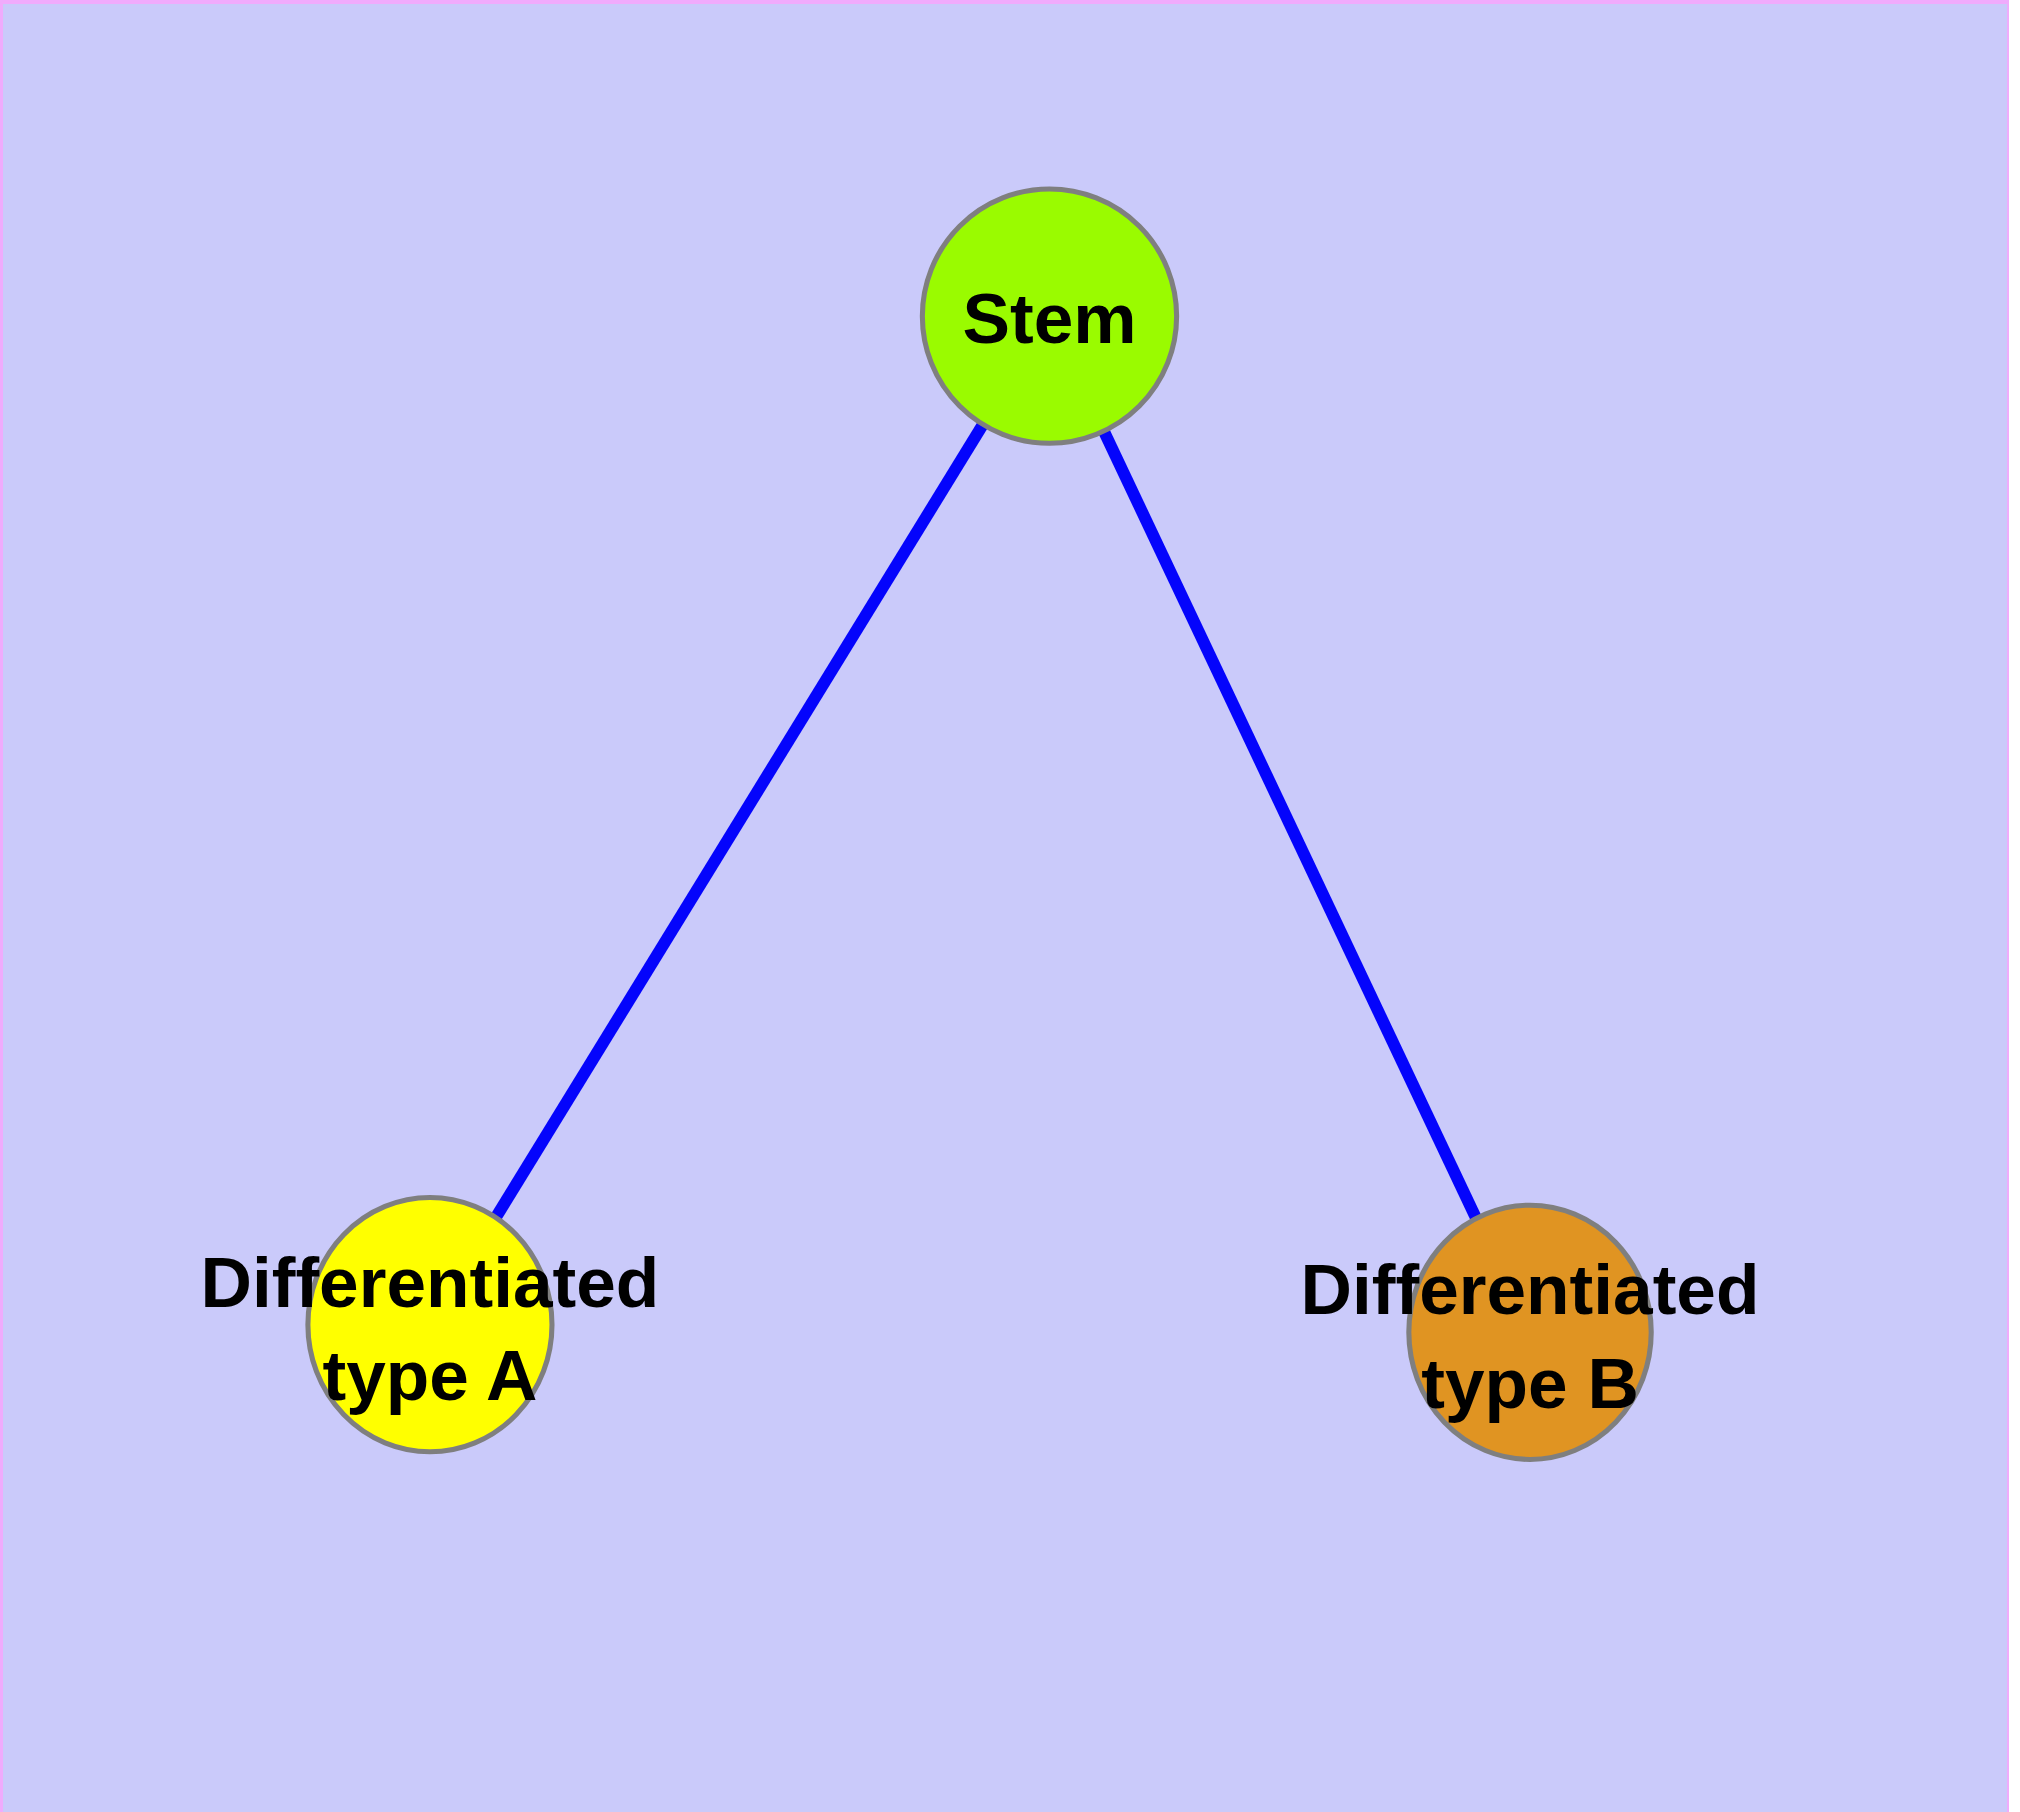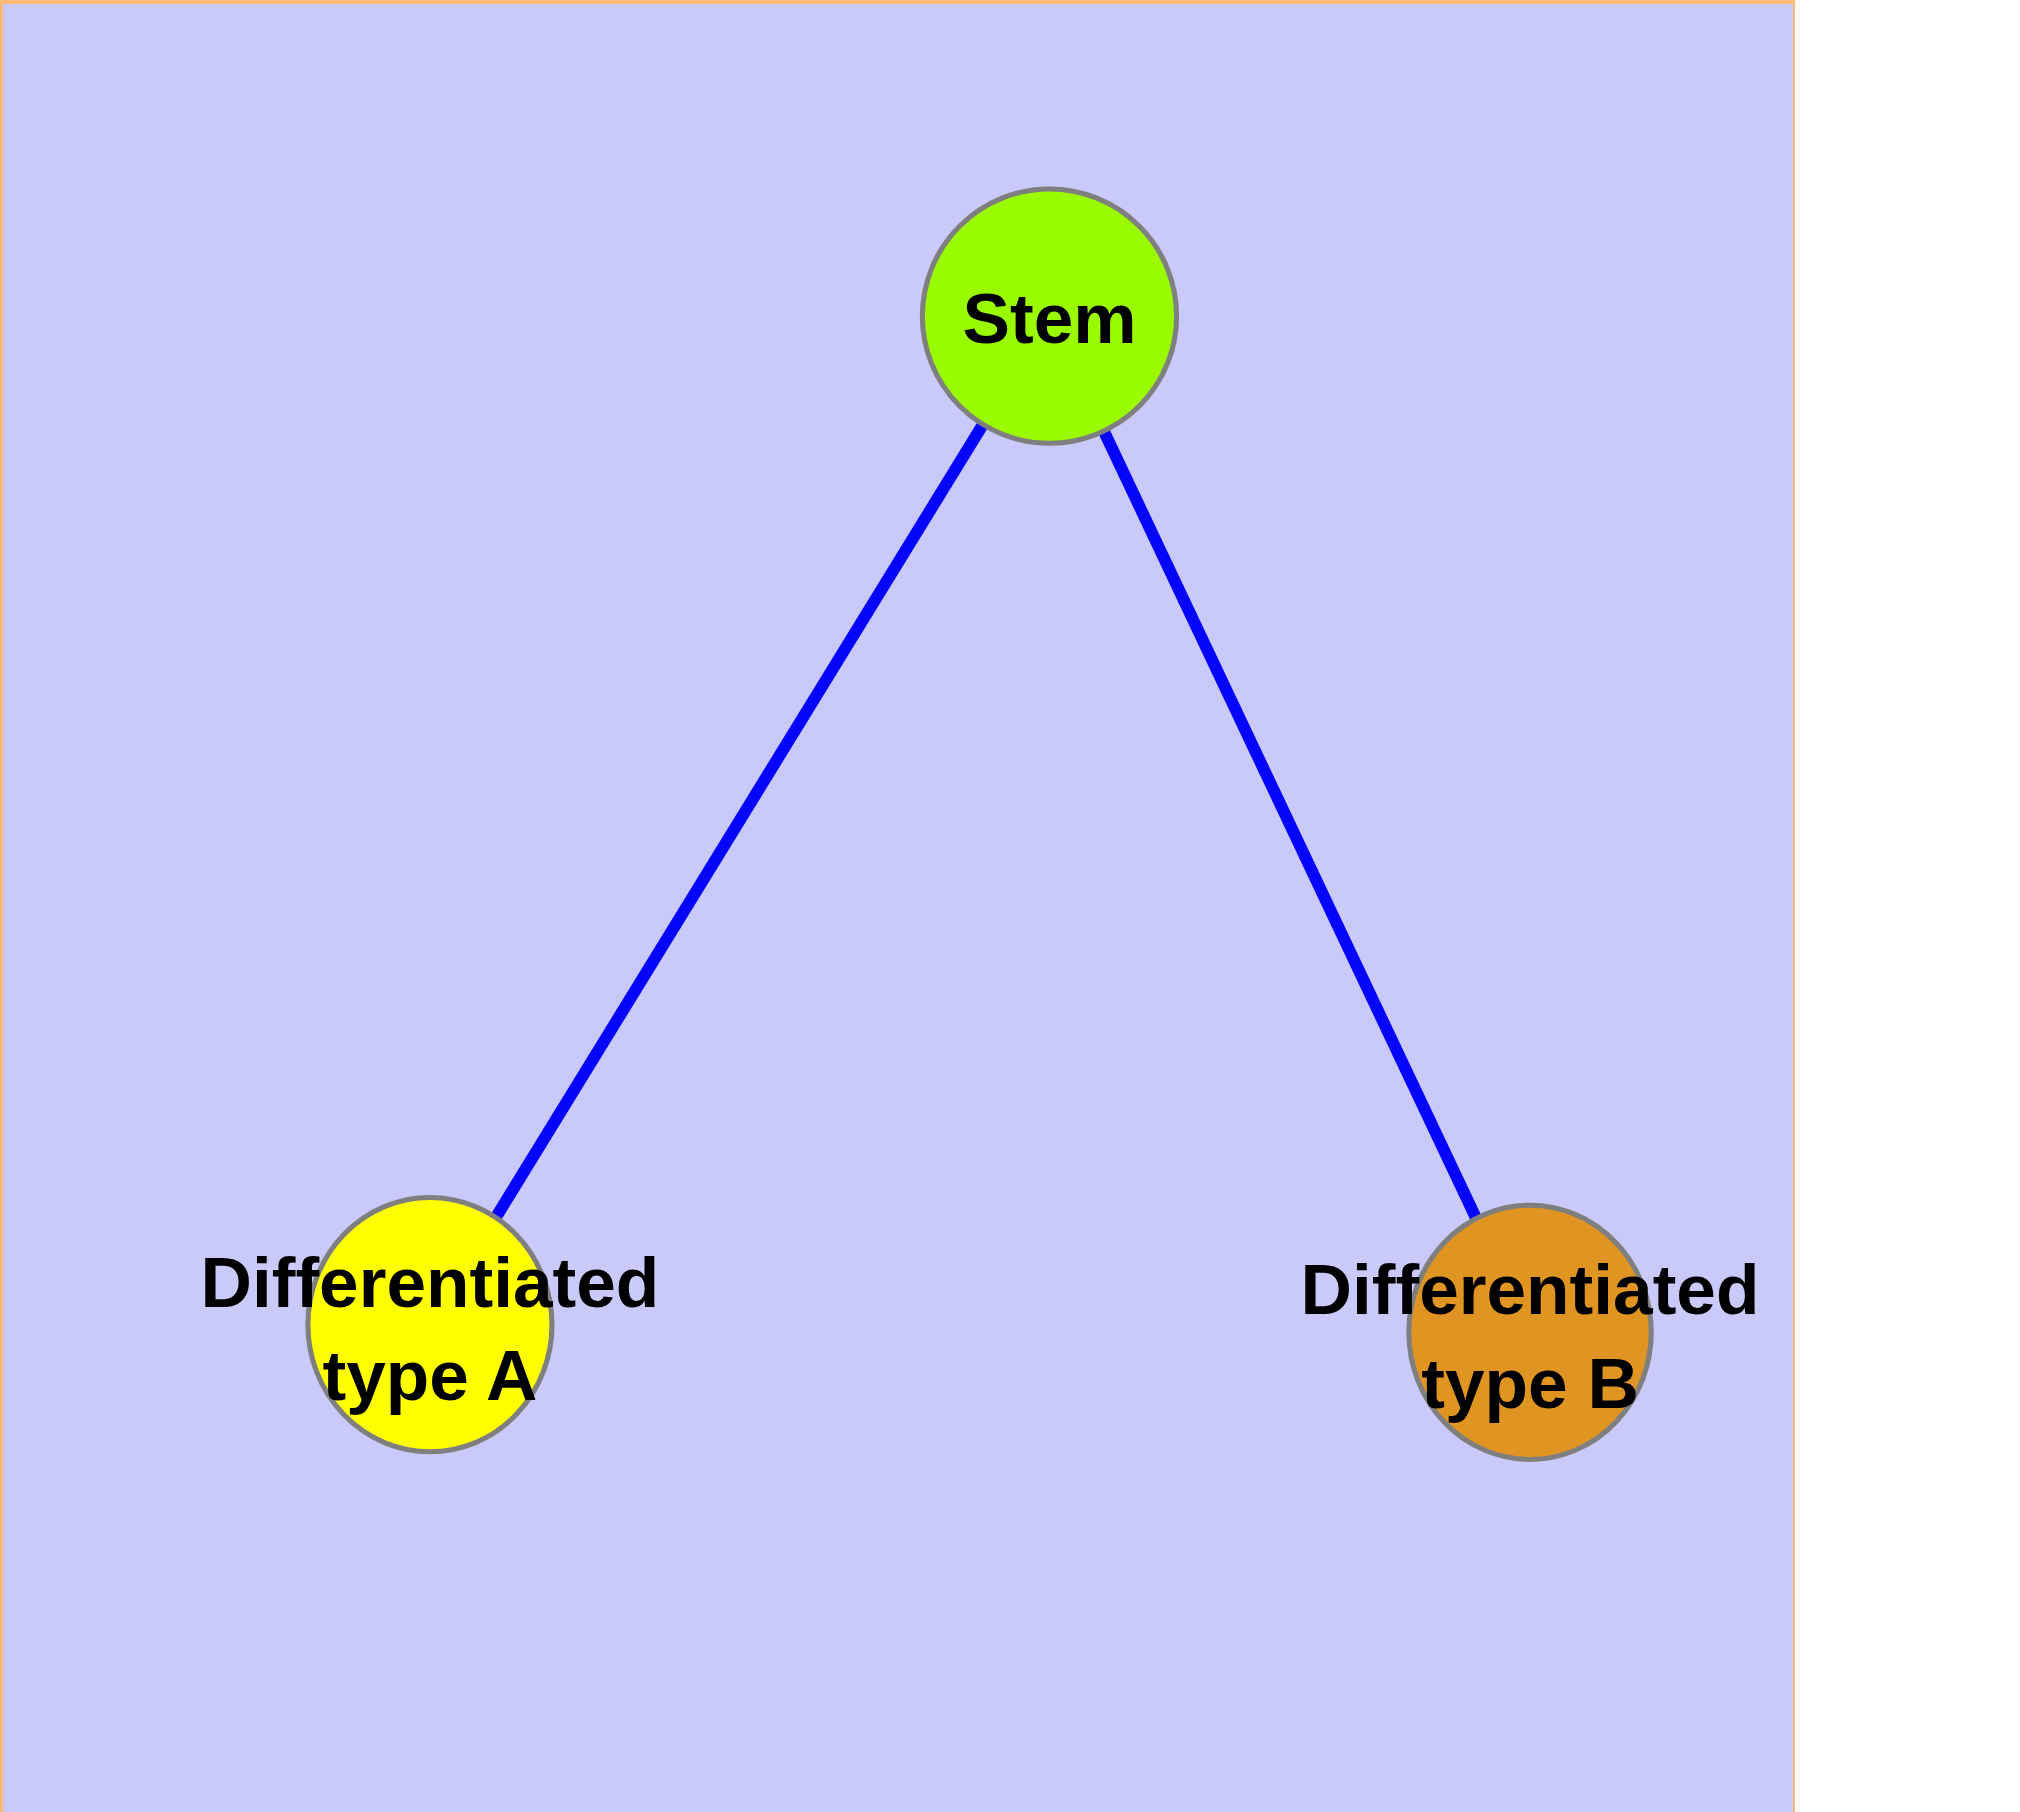--- a/index.html
+++ b/index.html
@@ -6,23 +6,23 @@
     margin: 0;
     padding: 0;
     background: #ffffff;
     width: 2021px;
     height: 1812px;
     overflow: hidden;
     font-family: "Liberation Sans", sans-serif;
   }
   .page {
     position: relative;
-    width: 1795px;
+    width: 2009px;
     height: 1812px;
-    background: #fdba74;
+    background: #f0abfc;
   }
   .canvas {
     position: absolute;
     left: 2.5px;
     top: 4.2px;
     right: 1.7px;
     bottom: 0;
     background: #CACAFA;
   }
   svg.diagram {

